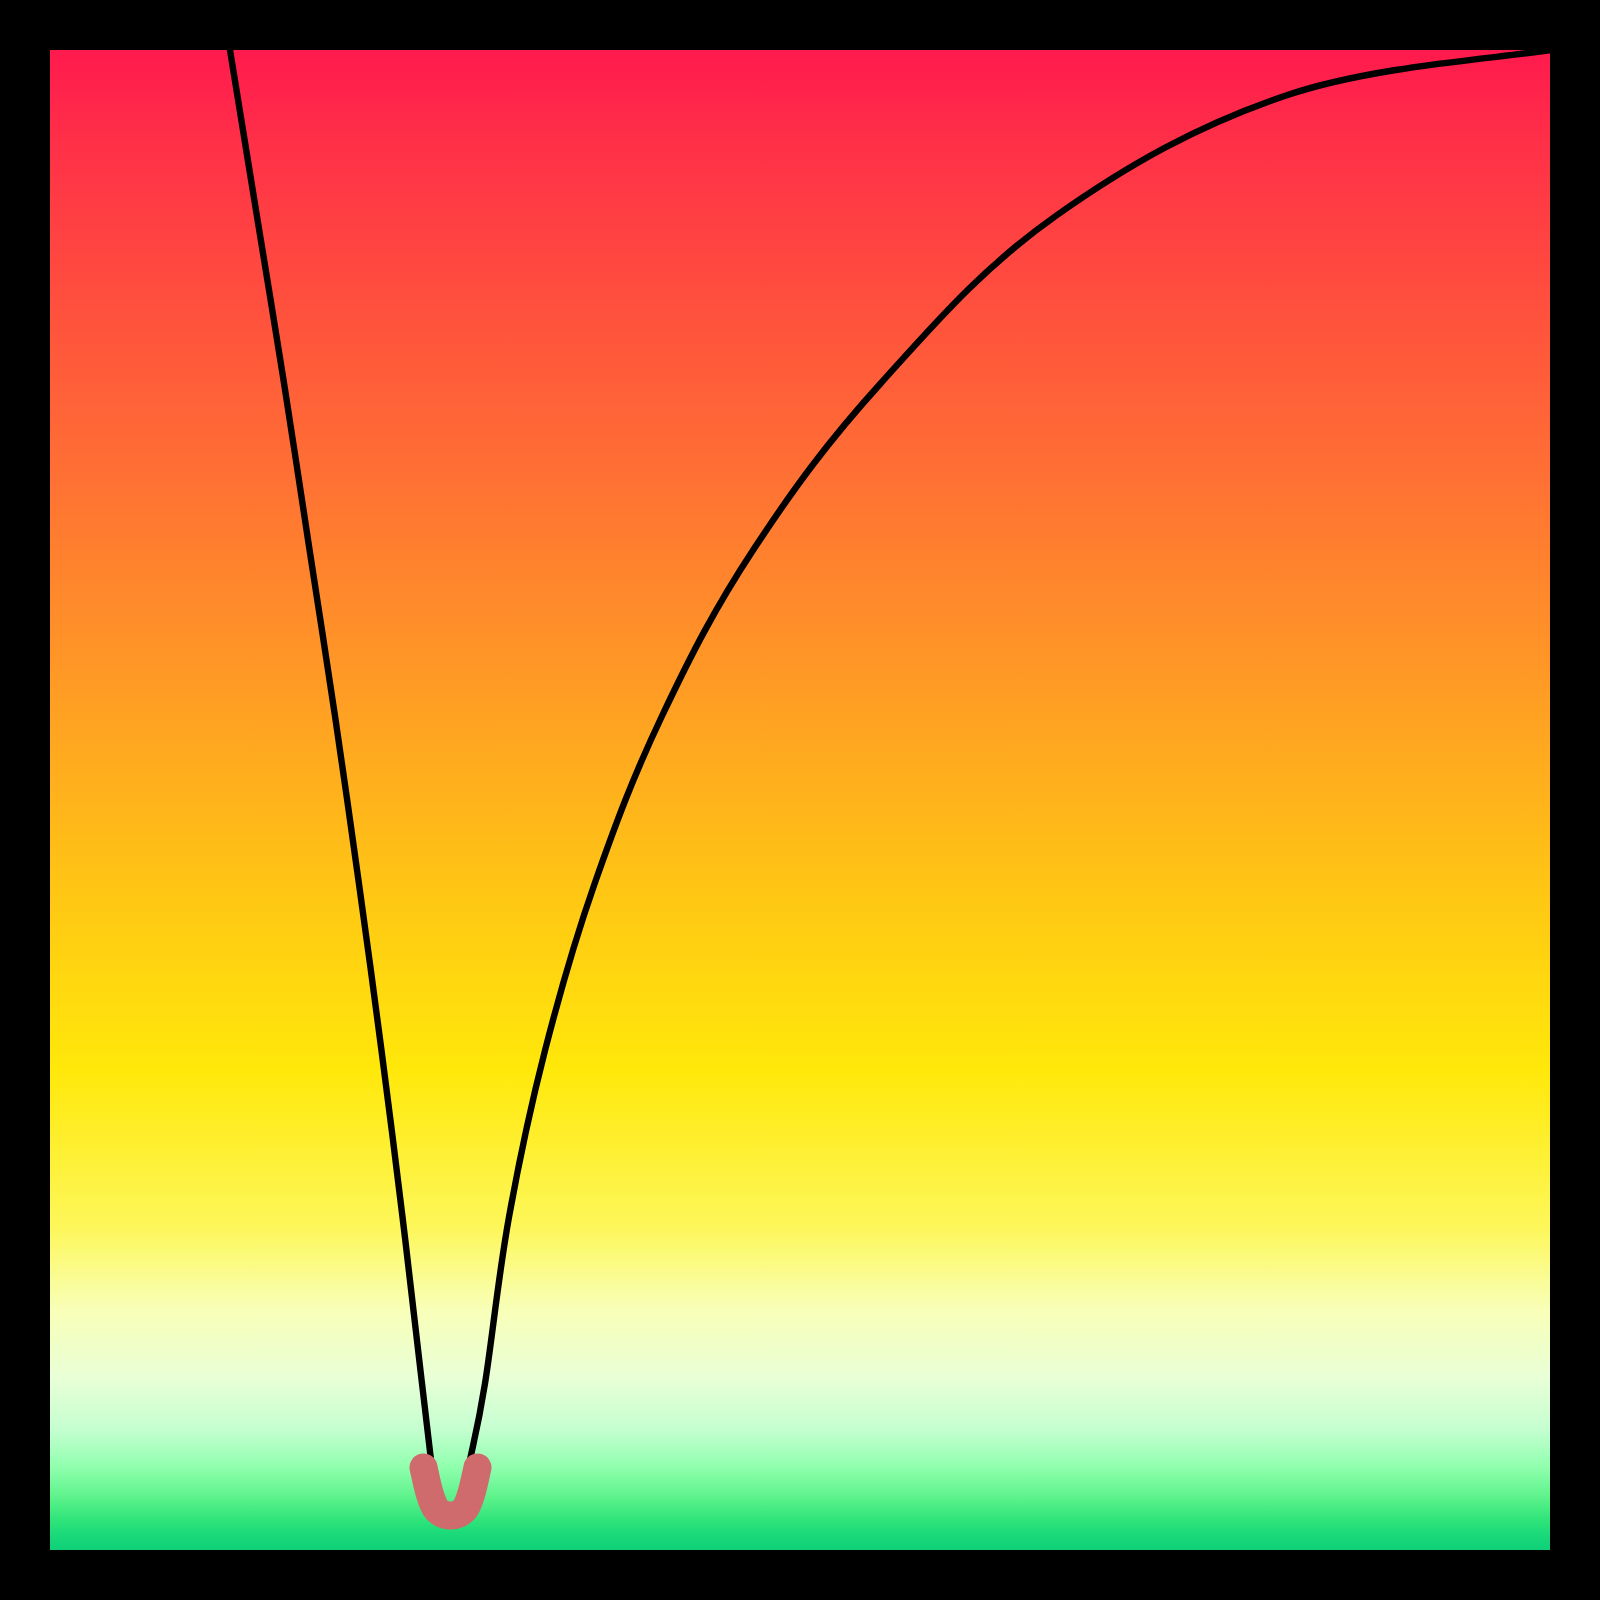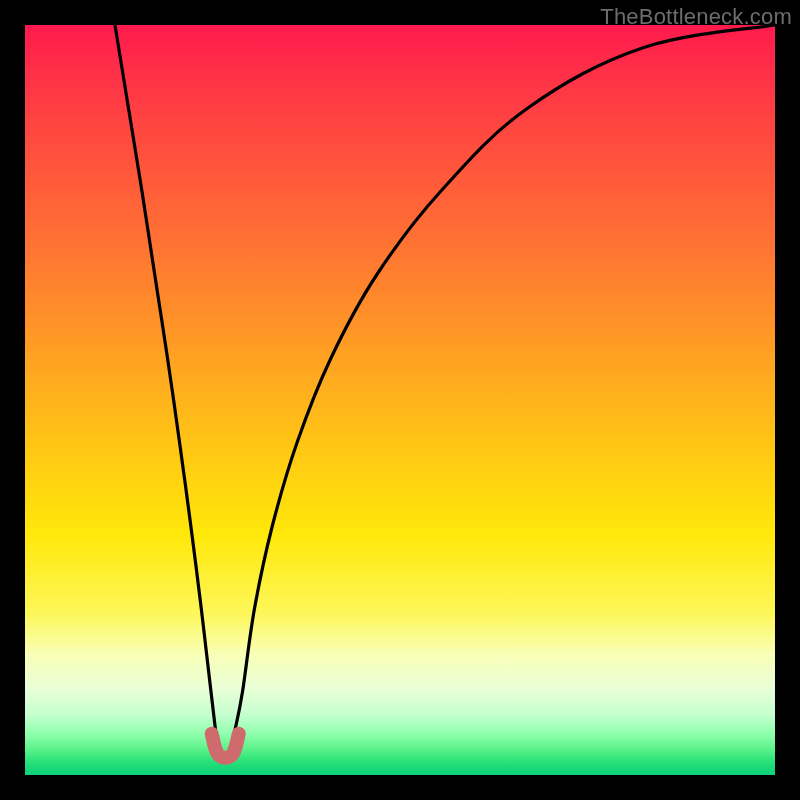--- a/index.html
+++ b/index.html
@@ -62,21 +62,20 @@
     width: 750px;
     height: 750px;
     overflow: visible;
   }
 </style>
 </head>
 <body>
 
 <div class="frame">
 
-  <div class="watermark">TheBottleneck.com</div>
 
   <div class="plot">
     <svg class="curves" viewBox="0 0 750 750" preserveAspectRatio="none">
       <path fill="none" stroke-width="3.2" stroke-linecap="round" stroke="#000000" d="M 90.00 0.00 C 92.43 14.98, 98.64 53.28, 103.50 83.25 C 108.36 113.22, 112.28 136.53, 117.00 166.50 C 121.72 196.47, 125.16 219.78, 129.75 249.75 C 134.34 279.72, 138.04 302.89, 142.50 333.00 C 146.96 363.10, 150.31 386.89, 154.50 417.00 C 158.69 447.11, 161.84 470.28, 165.75 500.25 C 169.66 530.22, 172.60 553.53, 176.25 583.50 C 179.90 613.47, 183.44 644.88, 186.00 666.75 C 188.56 688.62, 189.69 698.12, 190.50 705.00"></path>
       <path fill="none" stroke-width="3.2" stroke-linecap="round" stroke="#000000" d="M 210.00 705.00 C 211.35 698.12, 213.99 688.62, 217.50 666.75 C 221.01 644.88, 224.10 613.47, 229.50 583.50 C 234.90 553.53, 239.81 530.22, 247.50 500.25 C 255.19 470.28, 261.72 447.11, 272.25 417.00 C 282.78 386.89, 291.69 363.10, 306.00 333.00 C 320.31 302.89, 332.04 279.72, 351.75 249.75 C 371.46 219.78, 388.36 196.47, 415.50 166.50 C 442.63 136.53, 465.92 109.17, 502.50 83.25 C 539.09 57.33, 574.20 37.48, 618.75 22.50 C 663.30 7.52, 726.38 4.05, 750.00 0.00"></path>
       <path fill="none" stroke-width="14" stroke-linecap="round" stroke-linejoin="round" stroke="#cf6a6d" d="M 186.75 708.75 C 187.29 711.04, 188.67 717.86, 189.75 721.50 C 190.83 725.14, 191.53 727.11, 192.75 729.00 C 193.97 730.89, 195.15 731.33, 196.50 732.00 C 197.85 732.67, 198.90 732.75, 200.25 732.75 C 201.60 732.75, 202.65 732.67, 204.00 732.00 C 205.35 731.33, 206.53 730.89, 207.75 729.00 C 208.96 727.11, 209.67 725.14, 210.75 721.50 C 211.83 717.86, 213.21 711.04, 213.75 708.75"></path>
     </svg>
   </div>
 
 </div>

